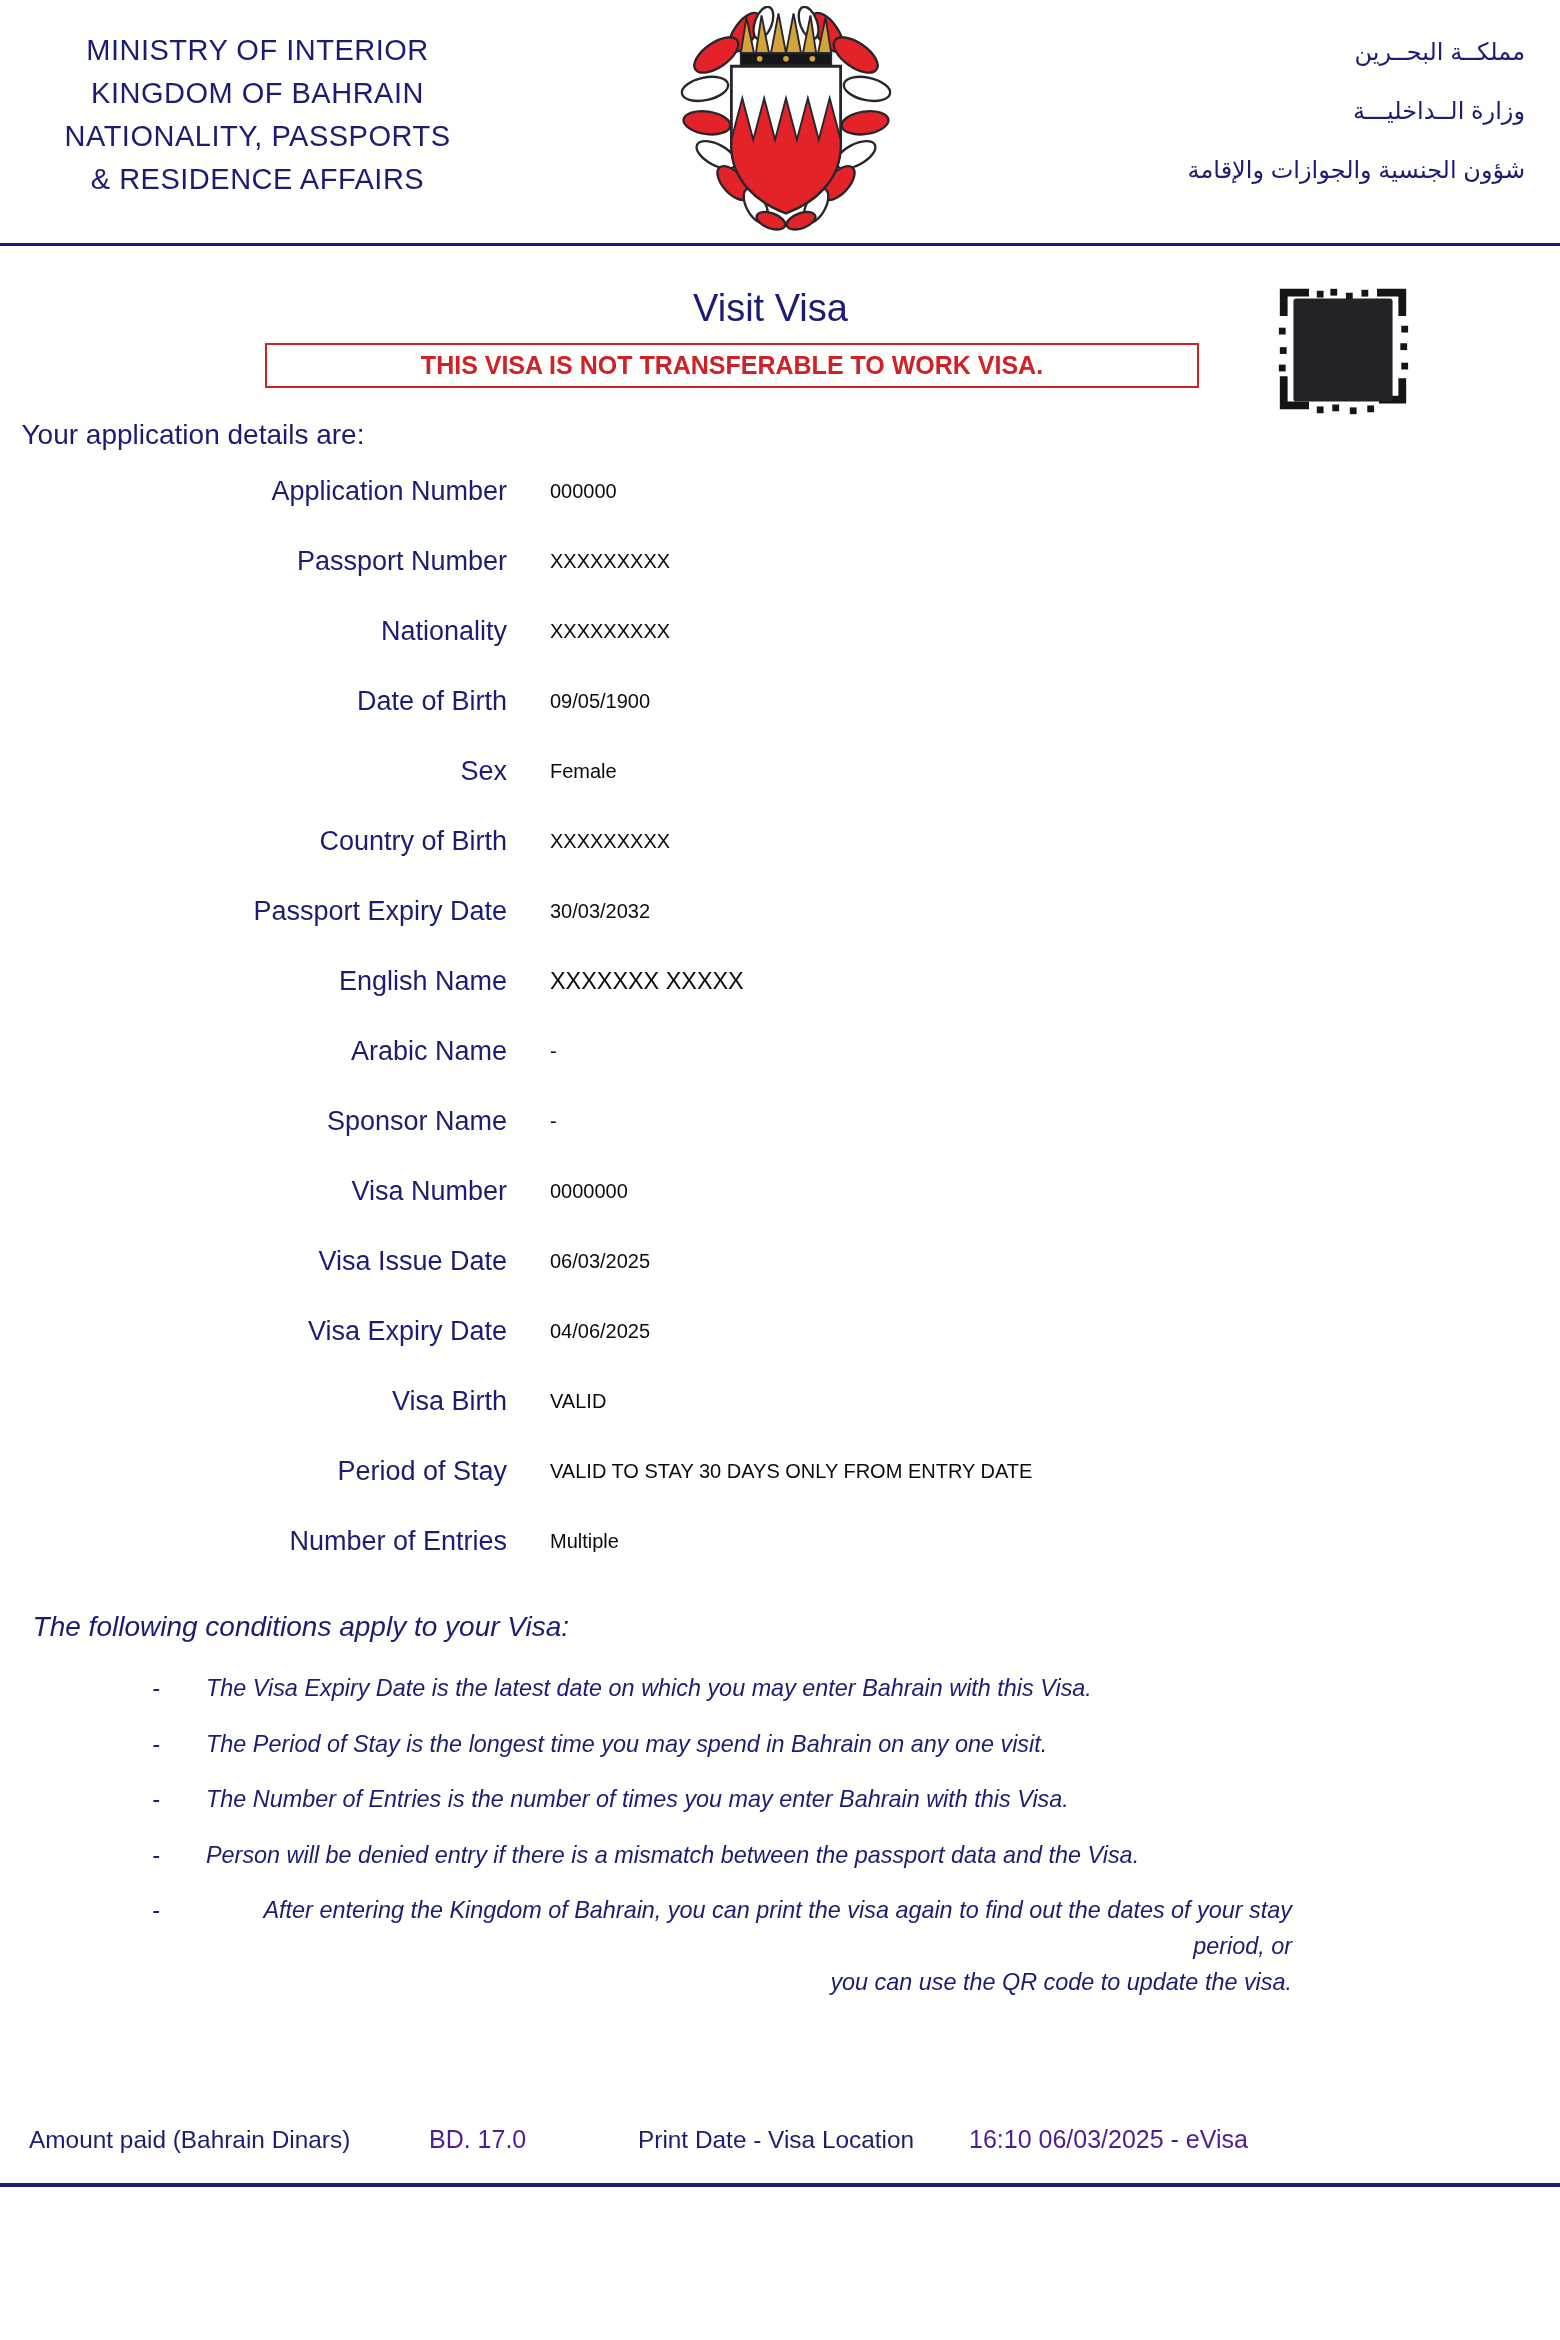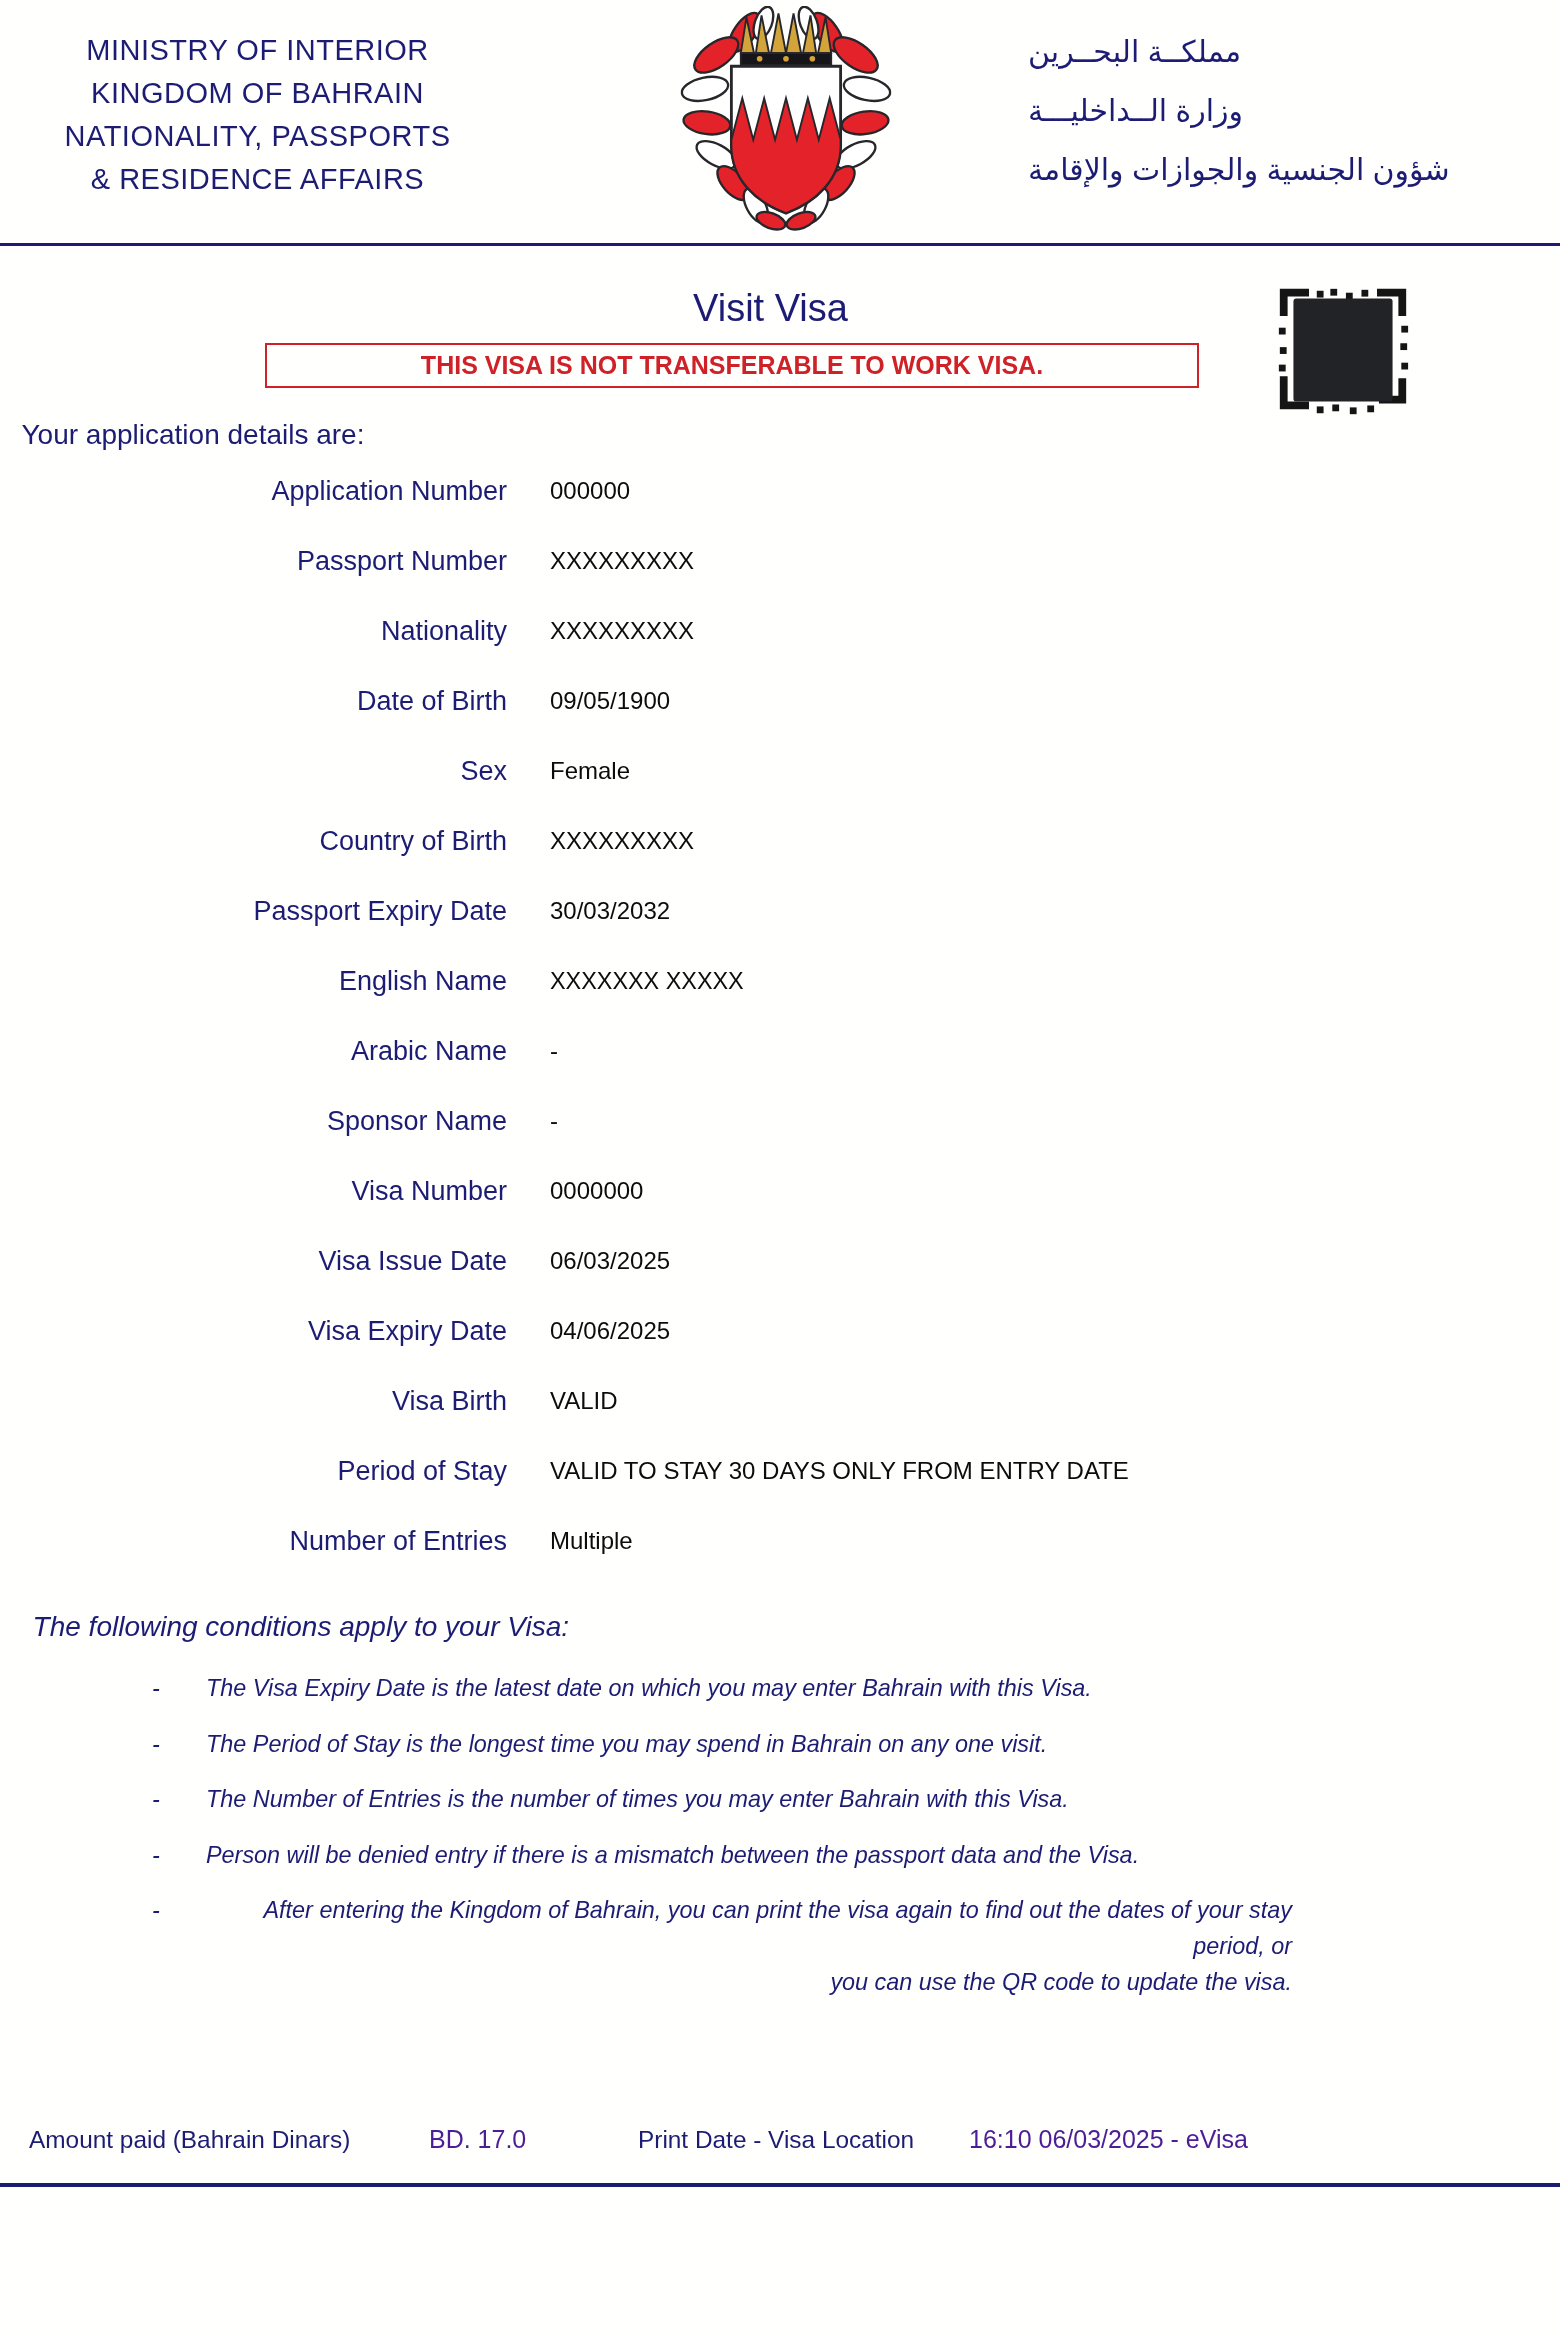--- a/index.html
+++ b/index.html
@@ -6,22 +6,22 @@
   .page{
     position:relative;width:1560px;height:2341px;background:#fffffd;overflow:hidden;
     font-family:"Liberation Sans","DejaVu Sans",sans-serif;color:#111;
   }
   
   .org-en{
     position:absolute;left:45px;top:29px;width:425px;text-align:center;
     color:#1c1c74;font-size:29px;line-height:43px;letter-spacing:0.5px;
   }
   .org-ar{
-    position:absolute;right:35px;top:21.5px;width:497px;text-align:left;direction:rtl;
-    color:#1c1c74;font-size:30px;line-height:59px;
+    position:absolute;right:35px;top:21.5px;width:497px;text-align:right;direction:rtl;
+    color:#1c1c74;font-size:24px;line-height:59px;
   }
   .emblem{position:absolute;left:673px;top:5.9px;}
   .rule-top{position:absolute;left:0;top:243px;width:1560px;height:2.9px;background:#1c1c74;}
   
   .visa-title{
     position:absolute;left:0;top:286px;width:1541px;text-align:center;
     color:#1c1c74;font-size:38px;line-height:45px;
   }
   .notice-box{
     position:absolute;left:265px;top:343px;width:934px;height:45px;box-sizing:border-box;
@@ -29,21 +29,21 @@
   }
   .notice-box span{color:#cf2128;font-size:25px;font-weight:bold;}
   .qr{position:absolute;left:1274px;top:283px;}
   
   .details-heading{
     position:absolute;left:21.5px;top:419px;color:#1c1c74;font-size:28px;
   }
   .details-rows{position:absolute;left:0;top:456px;width:1560px;}
   .detail-row{display:flex;align-items:center;height:70px;}
   .detail-label{flex:0 0 507px;text-align:right;color:#1c1c74;font-size:27px;}
-  .detail-value{margin-left:43px;font-size:24px;color:#0c0c0c;}
+  .detail-value{margin-left:43px;font-size:20px;color:#0c0c0c;}
   .detail-value.value-small{font-size:23.4px;}
   
   .conditions{position:absolute;left:15px;top:1611px;width:1277px;font-style:italic;}
   .cond-heading{margin:0 0 27px 17.6px;color:#1c1c74;font-size:28px;font-weight:normal;}
   .cond-item{display:flex;margin-bottom:19.5px;color:#1c1c74;font-size:23.4px;line-height:36px;}
   .cond-dash{flex:0 0 54px;margin-left:137px;}
   .cond-text{white-space:pre-line;max-width:1395px;text-align:right;}
   
   .footer{position:absolute;left:0;top:2124px;width:1560px;height:33px;}
   .footer .f-label{position:absolute;color:#1c1c74;font-size:24.4px;line-height:31px;}

